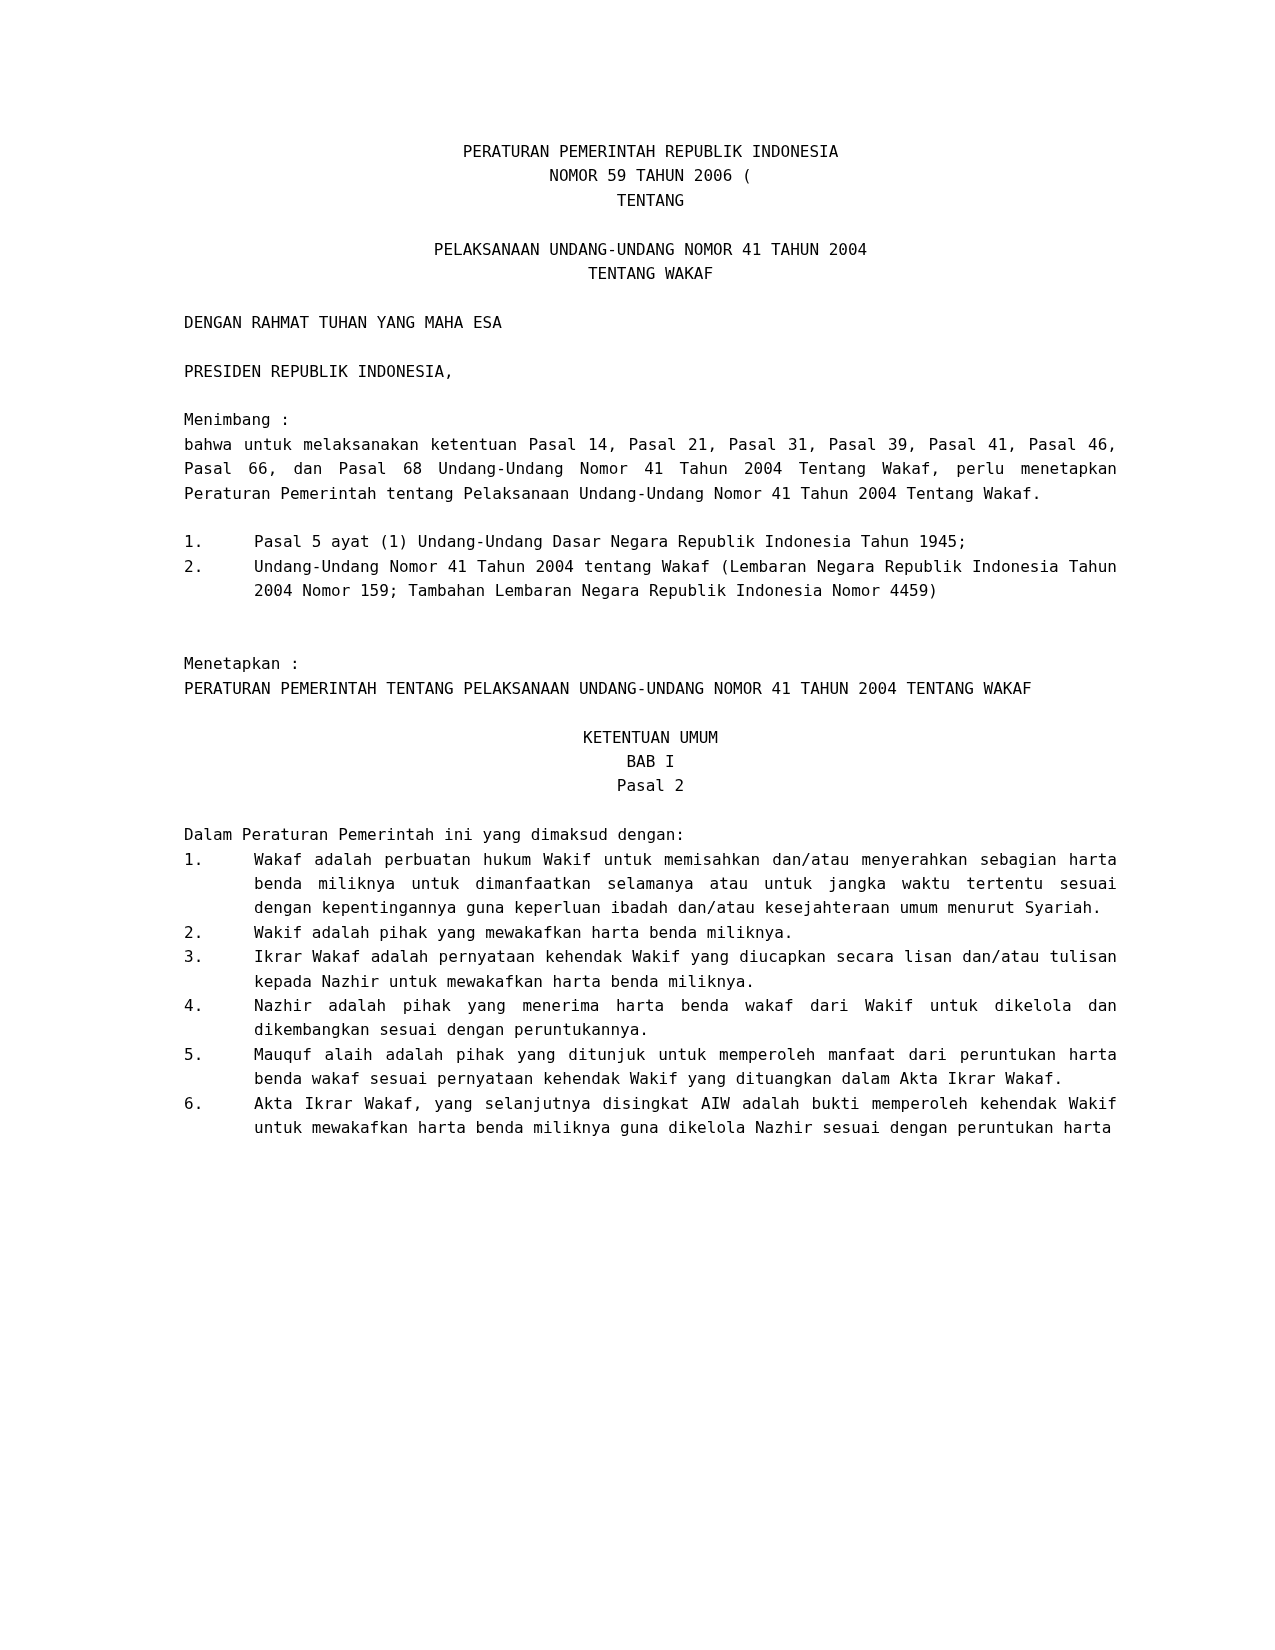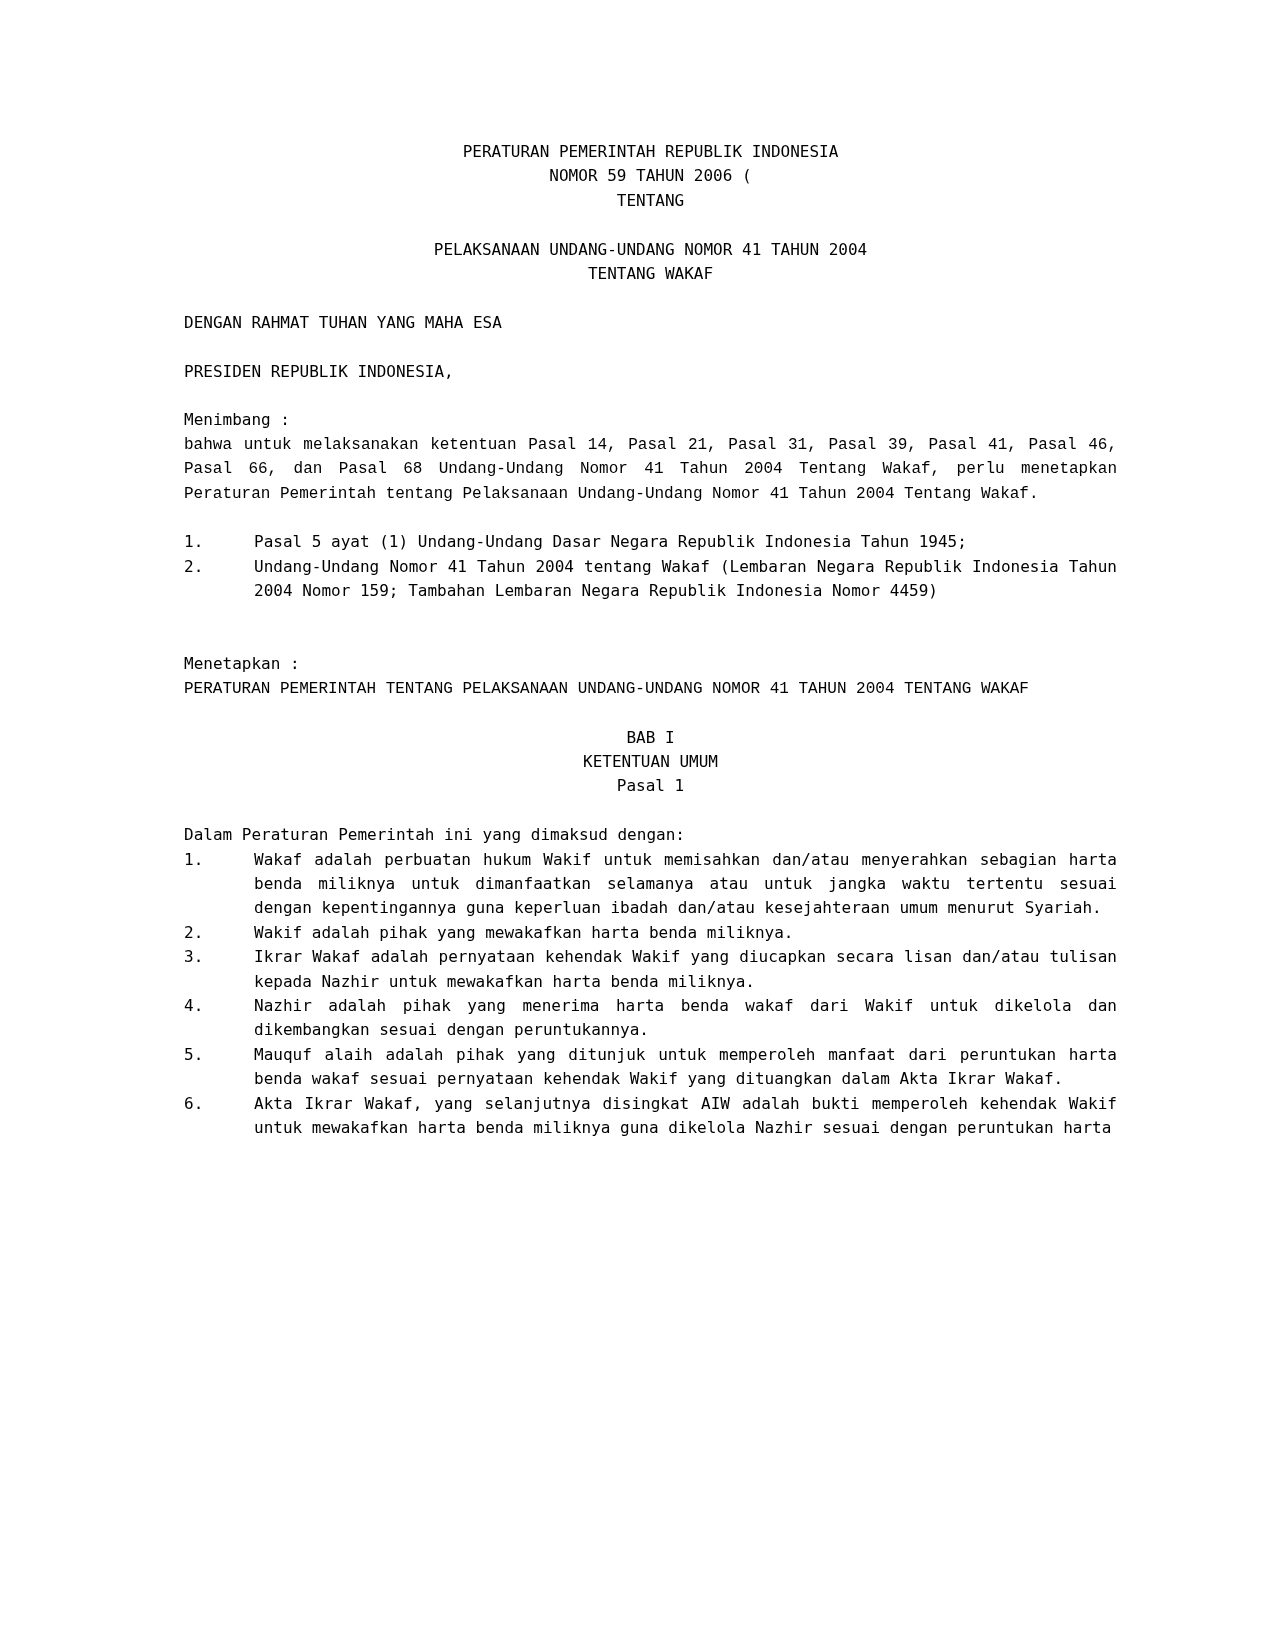--- a/index.html
+++ b/index.html
@@ -35,21 +35,20 @@
     white-space: pre;
   }
   .line {
     white-space: pre;
   }
   .para {
     text-align: justify;
     text-justify: inter-word;
     text-align-last: left;
     hyphens: none;
-    font-family: Liberation Mono, monospace;
   }
   .spacer-1 { height: 24.4px; }
 
   
   .numlist {
     margin: 0;
     padding: 0;
     list-style: none;
   }
   .numlist .item {
@@ -126,23 +125,23 @@
 
 
     <div class="spacer-1"></div>
 
     <div class="line">Menetapkan :</div>
     <div class="para">PERATURAN PEMERINTAH TENTANG PELAKSANAAN UNDANG-UNDANG NOMOR 41 TAHUN 2004 TENTANG WAKAF</div>
 
     <div class="spacer-1"></div>
 
     <div class="head-group">
+      <span class="line">KETENTUAN UMUM</span>
       <span class="line">BAB I</span>
-      <span class="line">KETENTUAN UMUM</span>
-      <span class="line">Pasal 1</span>
+      <span class="line">Pasal 2</span>
     </div>
 
     <div class="spacer-1"></div>
 
     <div class="line">Dalam Peraturan Pemerintah ini yang dimaksud dengan:</div>
     <div class="numlist">
       <div class="item">
         <span class="marker">1.</span>
         <span class="txt">Wakaf adalah perbuatan hukum Wakif untuk memisahkan dan/atau menyerahkan sebagian harta benda miliknya untuk dimanfaatkan selamanya atau untuk jangka waktu tertentu sesuai dengan kepentingannya guna keperluan ibadah dan/atau kesejahteraan umum menurut Syariah.</span>
       </div>

